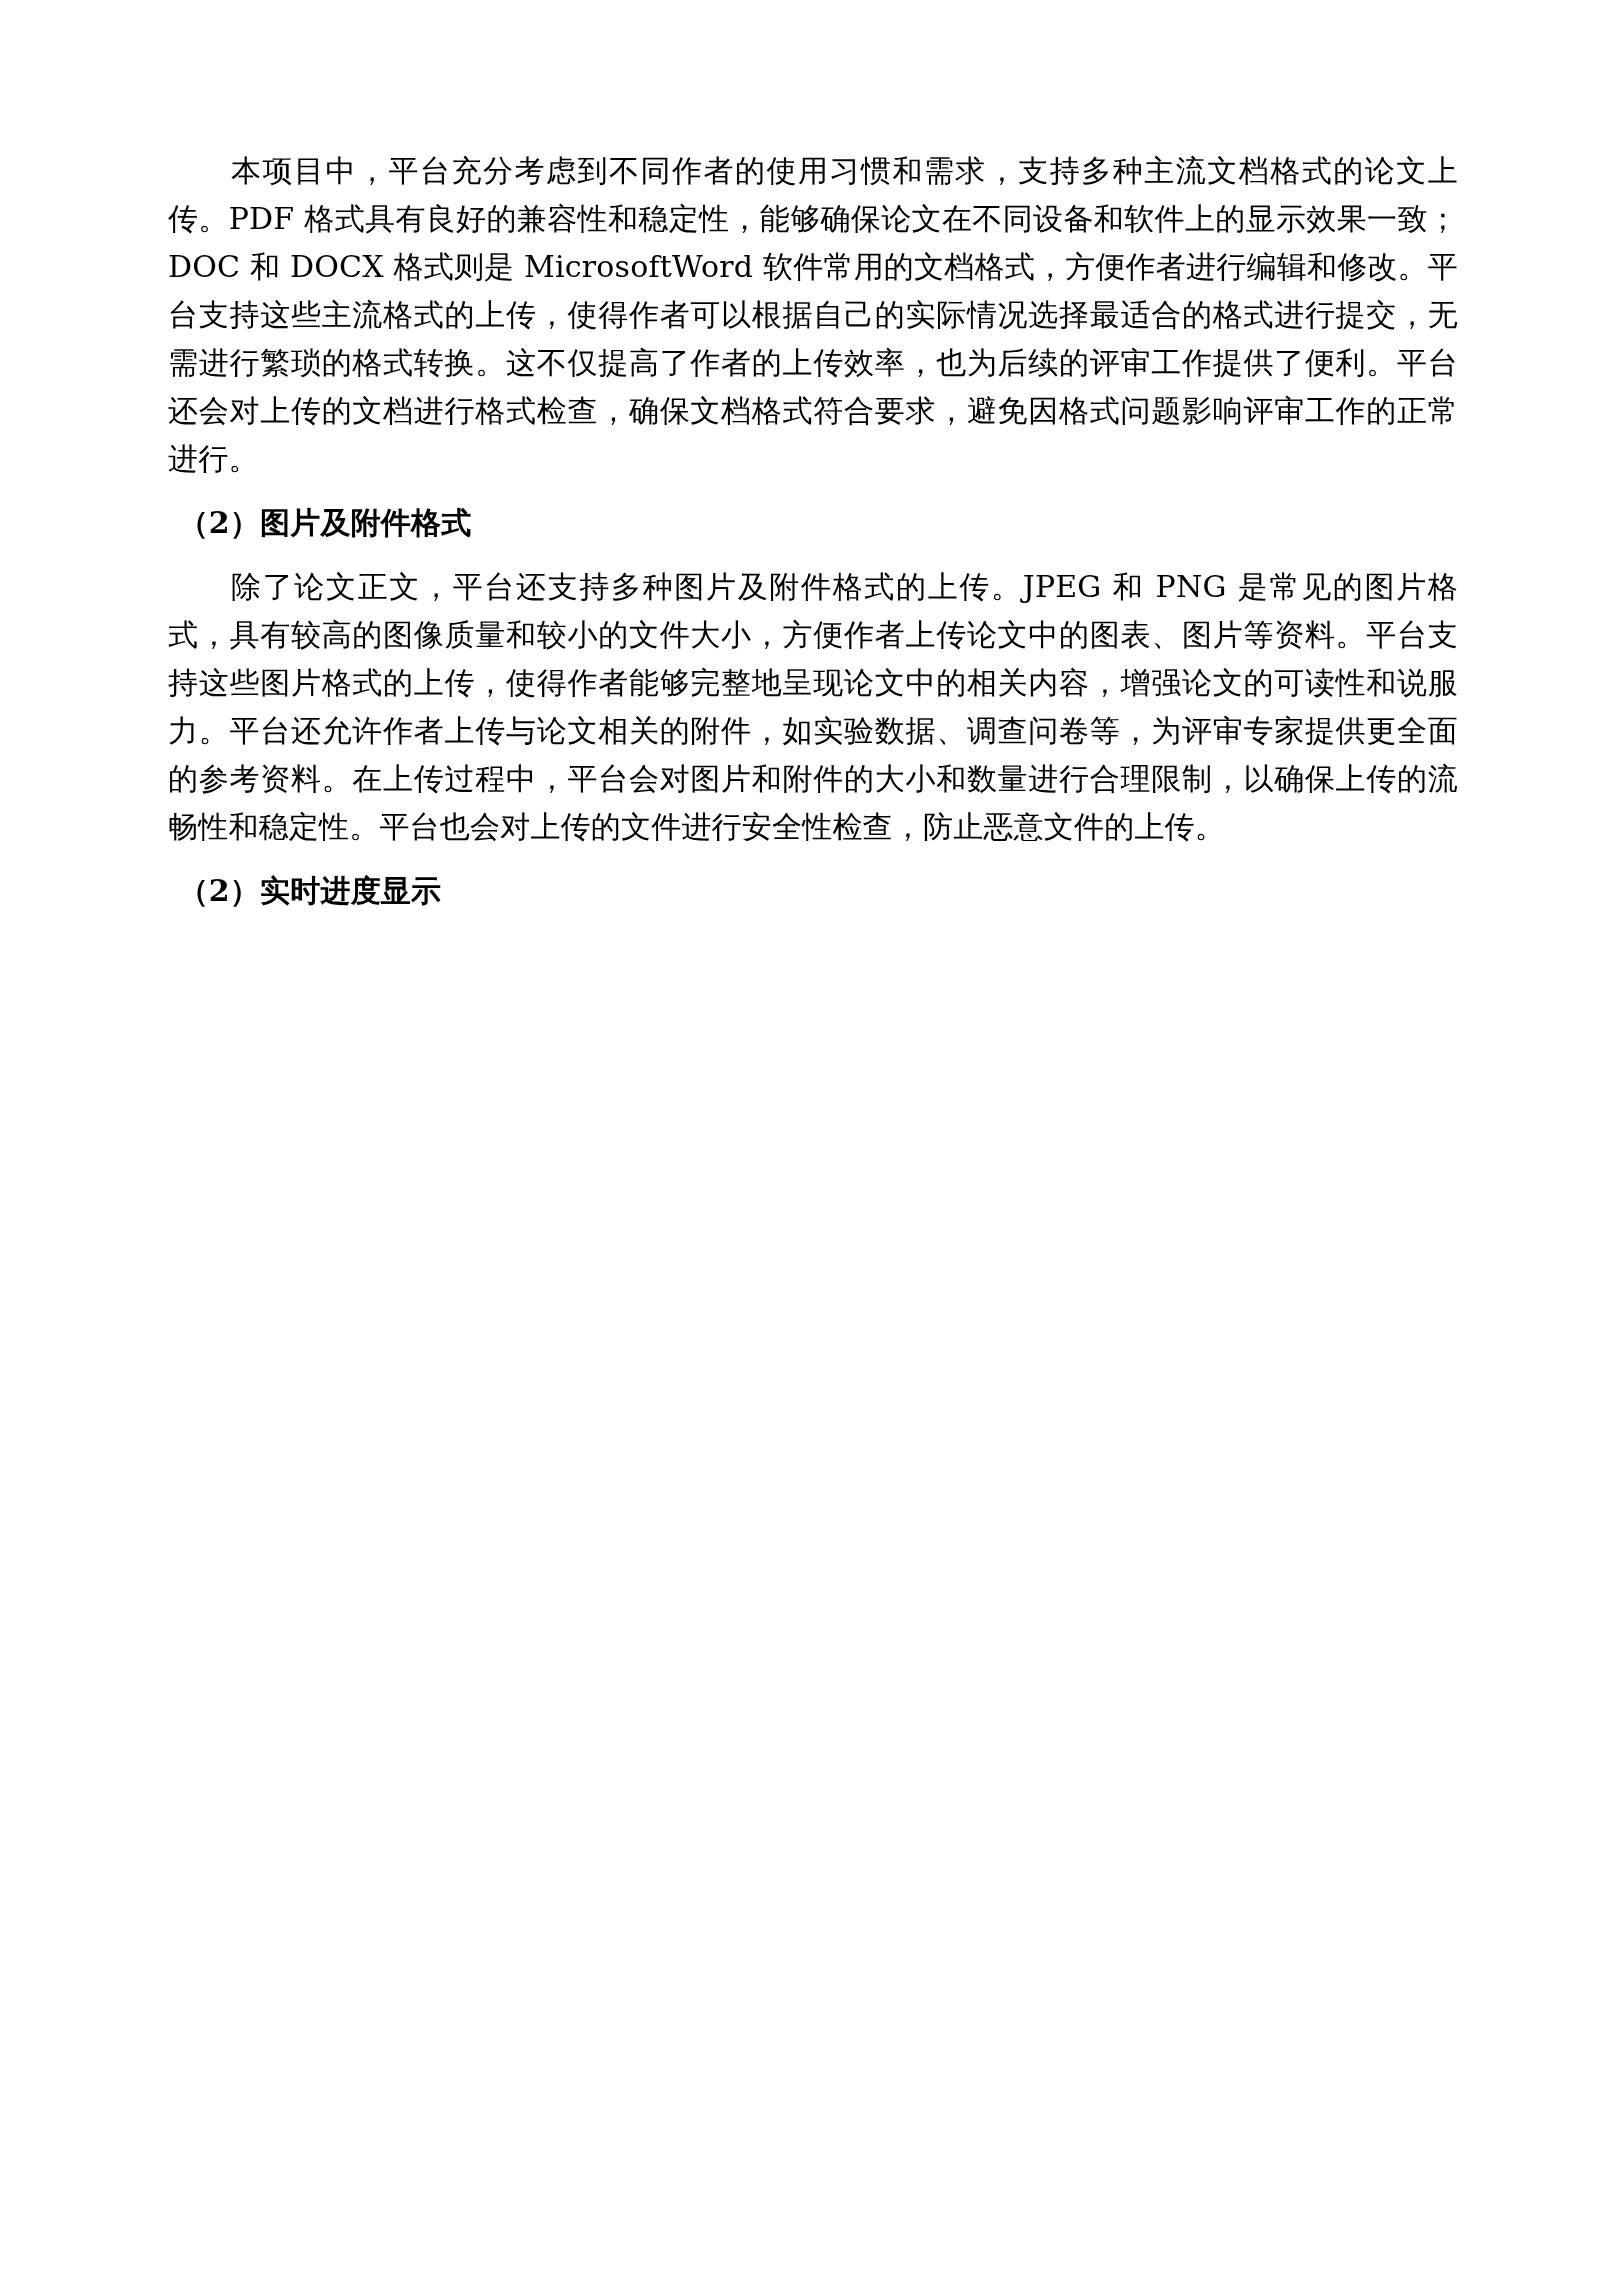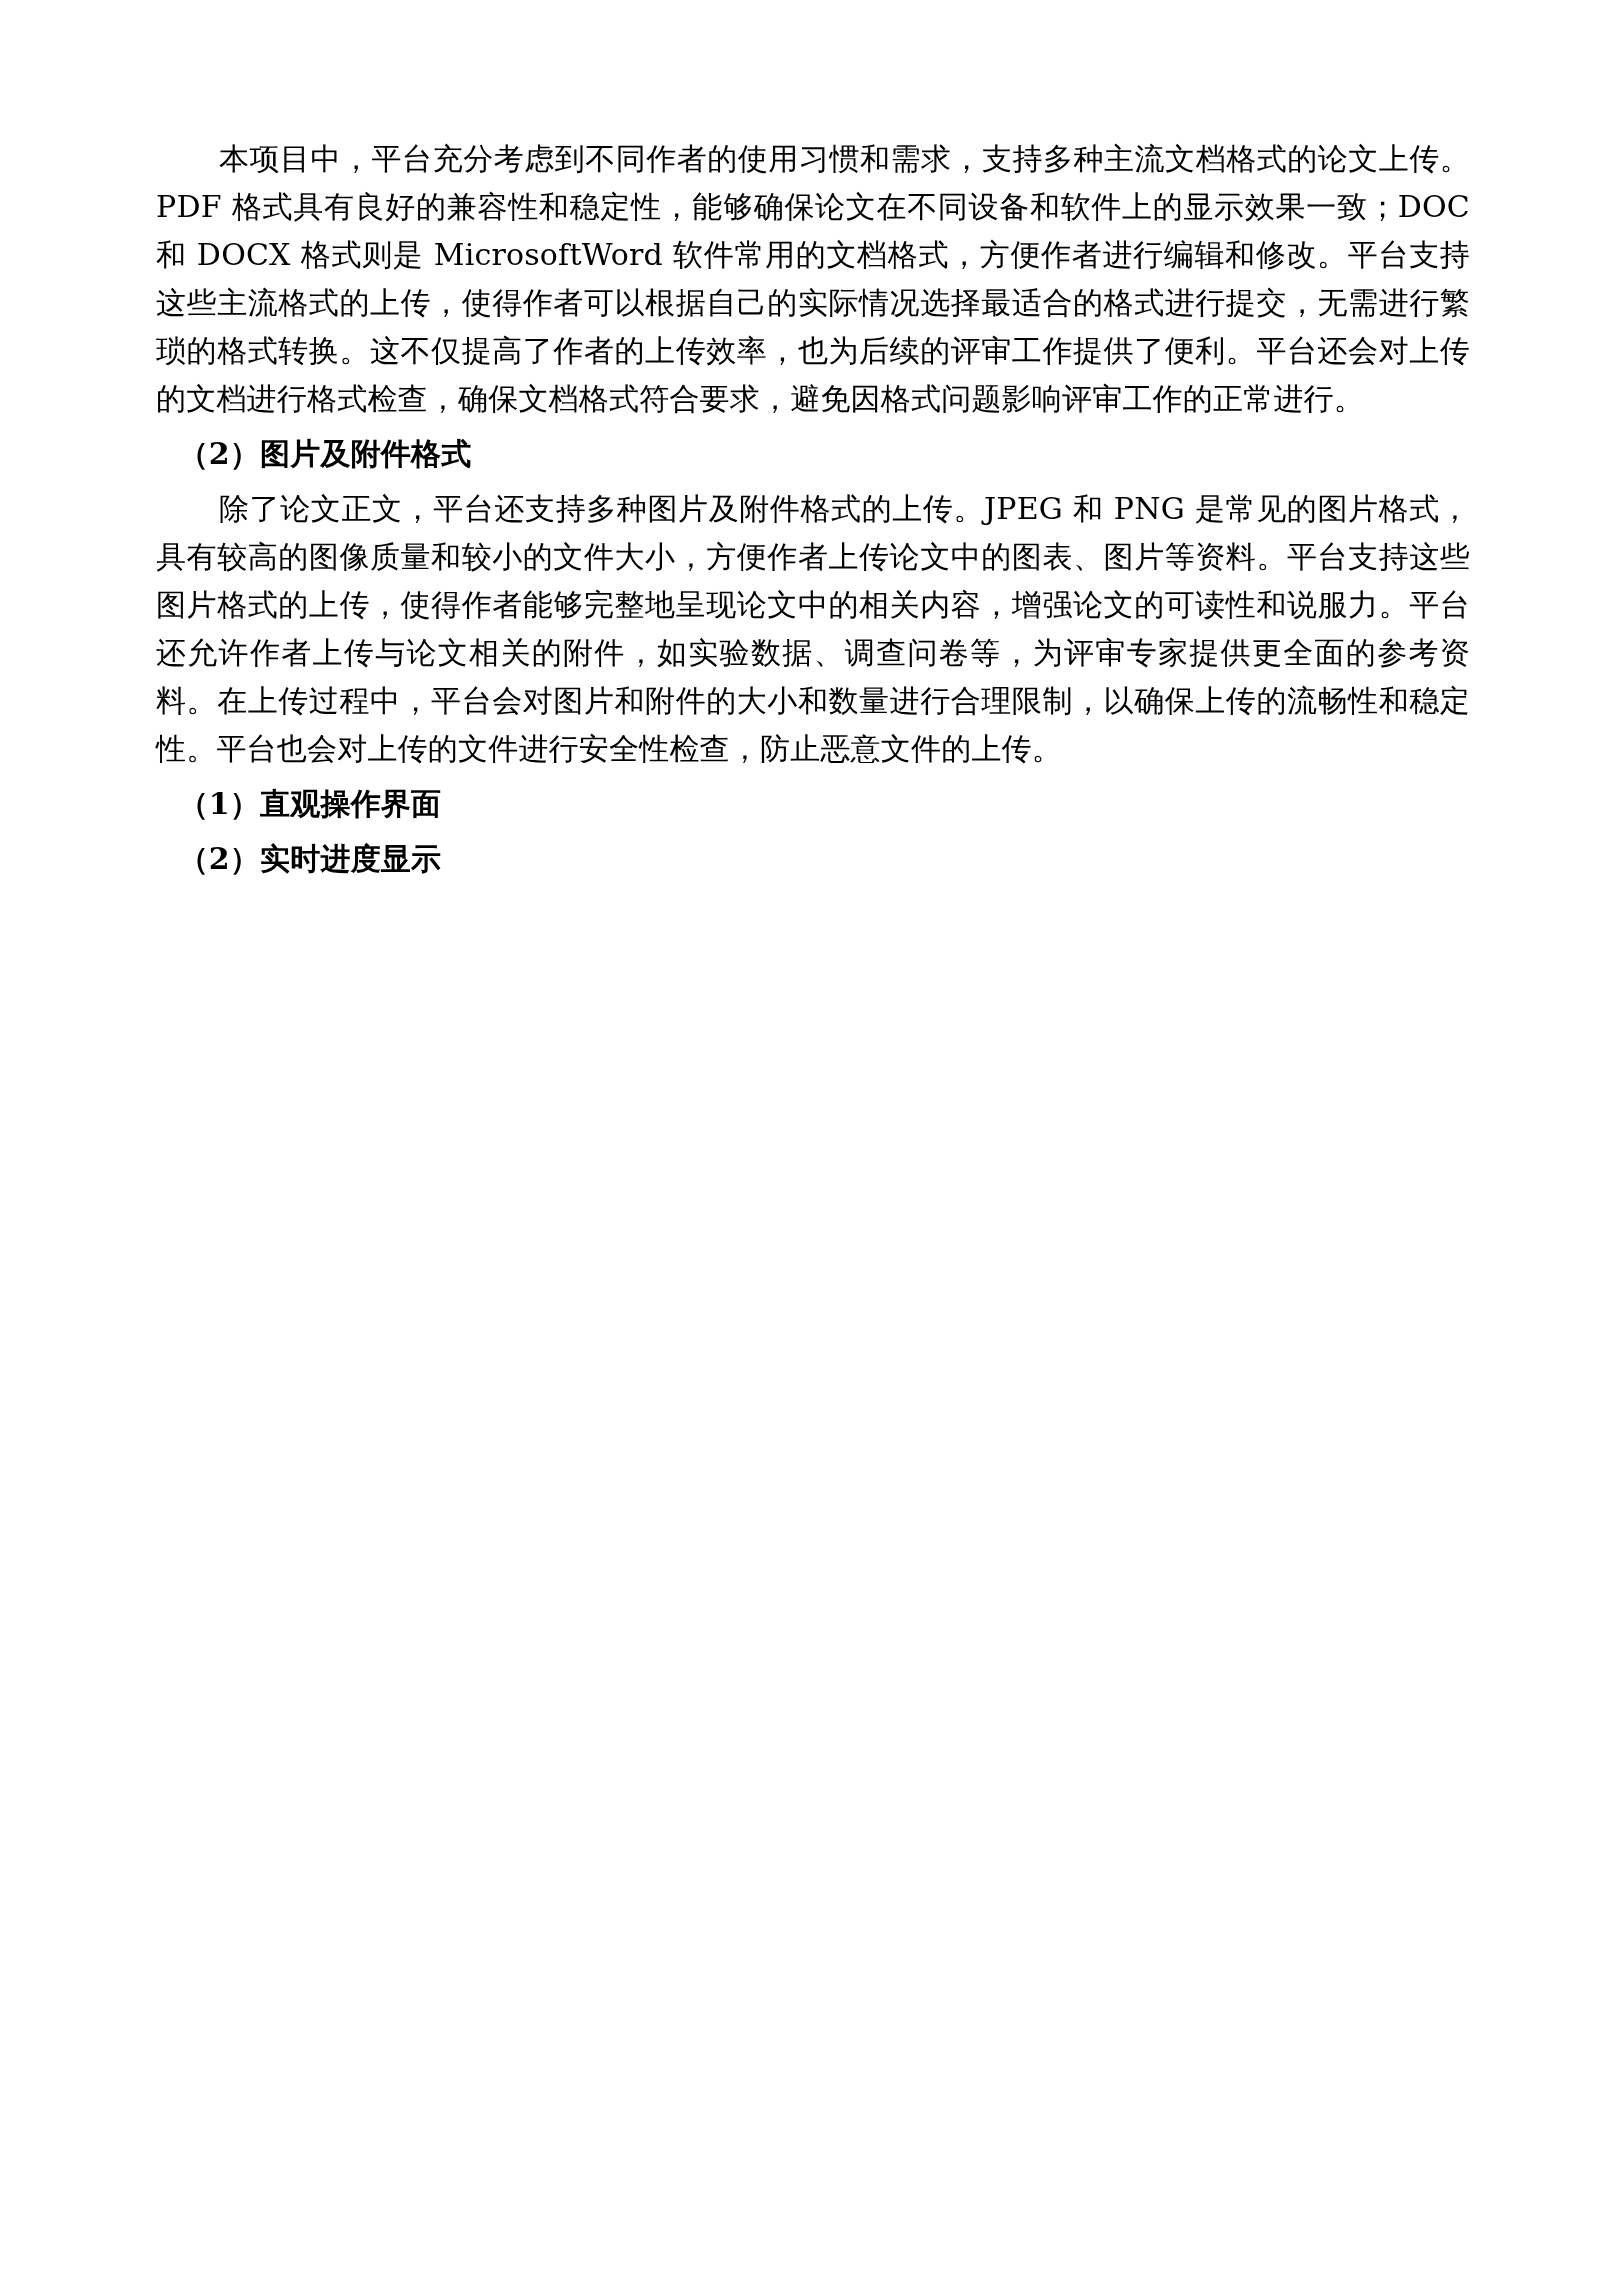--- a/index.html
+++ b/index.html
@@ -26,21 +26,21 @@
     left: 152px;
     top: 131px;
     width: 1322px;
   }
   .para {
     font-size: 30px;
     line-height: 48px;
     text-align: justify;
     text-justify: inter-ideograph;
     text-align-last: left;
-    margin: 4px;
+    margin: 16px;
     letter-spacing: 0.2px;
     font-weight: normal;
     word-break: break-all;
   }
   .para.indent {
     text-indent: 63px;
   }
   .heading {
     font-size: 30px;
     line-height: 48px;
@@ -64,20 +64,19 @@
 
     <p class="para indent">本项目中，平台充分考虑到不同作者的使用习惯和需求，支持多种主流文档格式的论文上传。PDF 格式具有良好的兼容性和稳定性，能够确保论文在不同设备和软件上的显示效果一致；DOC 和 DOCX 格式则是 MicrosoftWord 软件常用的文档格式，方便作者进行编辑和修改。平台支持这些主流格式的上传，使得作者可以根据自己的实际情况选择最适合的格式进行提交，无需进行繁琐的格式转换。这不仅提高了作者的上传效率，也为后续的评审工作提供了便利。平台还会对上传的文档进行格式检查，确保文档格式符合要求，避免因格式问题影响评审工作的正常进行。</p>
 
     <p class="heading sub">（2）图片及附件格式</p>
 
     <p class="para indent">除了论文正文，平台还支持多种图片及附件格式的上传。JPEG 和 PNG 是常见的图片格式，具有较高的图像质量和较小的文件大小，方便作者上传论文中的图表、图片等资料。平台支持这些图片格式的上传，使得作者能够完整地呈现论文中的相关内容，增强论文的可读性和说服力。平台还允许作者上传与论文相关的附件，如实验数据、调查问卷等，为评审专家提供更全面的参考资料。在上传过程中，平台会对图片和附件的大小和数量进行合理限制，以确保上传的流畅性和稳定性。平台也会对上传的文件进行安全性检查，防止恶意文件的上传。</p>
 
 
 
 
-    <p class="heading sub">（1）直观操作界面</p>
 
 
     <p class="heading sub">（2）实时进度显示</p>
 
   </div>
 </div>
 
 
 </body></html>

